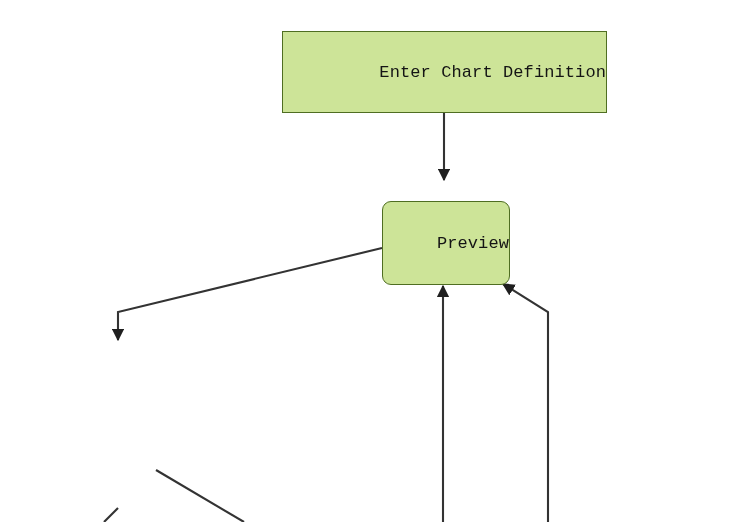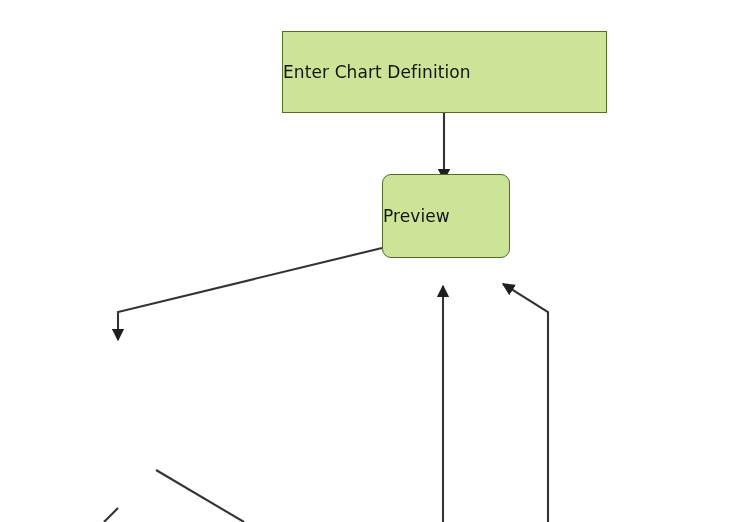--- a/index.html
+++ b/index.html
@@ -20,23 +20,24 @@
     left: 0;
     top: 0;
     width: 740px;
     height: 522px;
   }
   .node {
     position: absolute;
     box-sizing: border-box;
     display: flex;
     align-items: center;
-    justify-content: flex-start;
+    justify-content: flex-end;
     color: #141414;
     z-index: 2;
+    font-family: Liberation Mono, monospace;
   }
   .node-rect {
     background: #cde498;
     border: 1.6px solid #4f6e22;
   }
   .node-rect.rounded {
     border-radius: 9px;
   }
   .node-label {
     font-size: 17px;
@@ -88,18 +89,18 @@
 
     <path d="M 443 522 L 443 286" fill="none" stroke="#333333" stroke-width="2.1" marker-end="url(#arrow)"></path>
 
     <path d="M 548 522 L 548 312 L 503 284" fill="none" stroke="#333333" stroke-width="2.1" marker-end="url(#arrow)"></path>
   </svg>
 
   <div class="node node-rect" style="left:282px; top:31px; width:325px; height:82px;">
     <span class="node-label">Enter Chart Definition</span>
   </div>
 
-  <div class="node node-rect rounded" style="left:382px; top:174px; width:128px; height:84px;">
+  <div class="node node-rect rounded" style="left:382px; top:201px; width:128px; height:84px;">
     <span class="node-label">Preview</span>
   </div>
 
 
 </div>
 
 </body></html>

